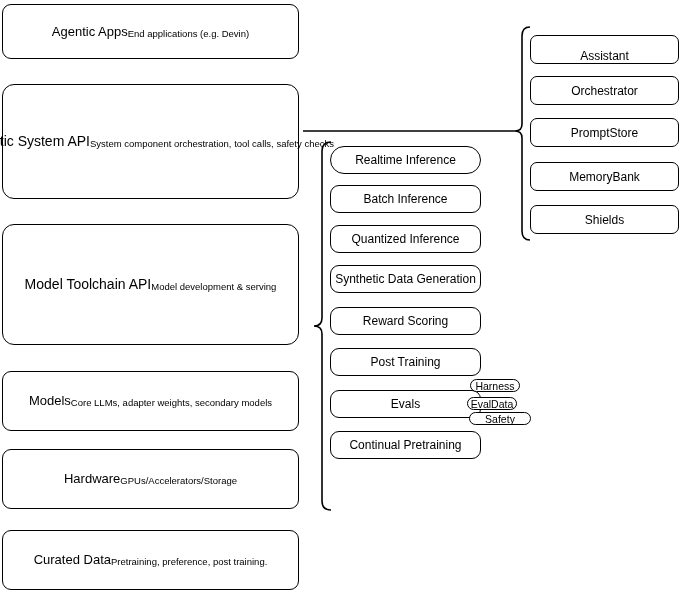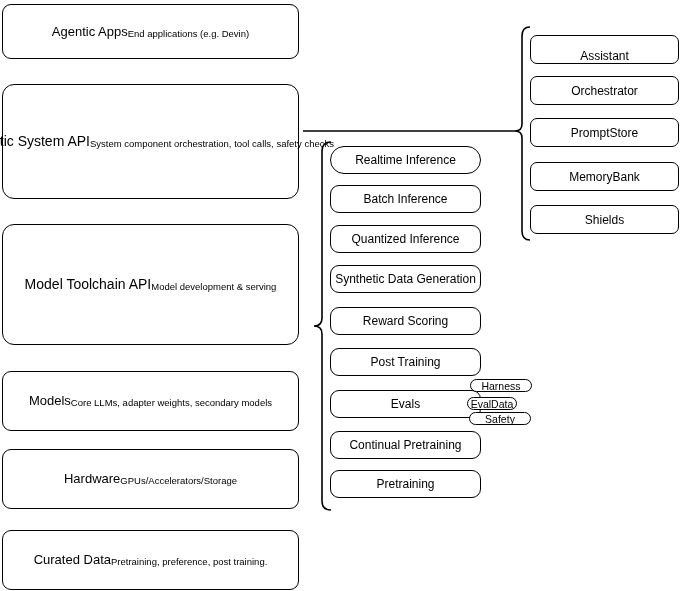--- a/index.html
+++ b/index.html
@@ -86,25 +86,22 @@
   </div>
   <div class="box mbox" style="top:348px;">
     <div class="label">Post Training</div>
   </div>
   <div class="box mbox" style="top:390px;">
     <div class="label">Evals</div>
   </div>
   <div class="box mbox" style="top:431px;">
     <div class="label">Continual Pretraining</div>
   </div>
-  <div class="box mbox" style="top:470px;">
-    <div class="label">Pretraining</div>
-  </div>
 
-  <div class="pill" style="left:470px;top:379px;width:62px;height:13px;">
+  <div class="pill" style="left:470px;top:379px;width:50px;height:13px;">
     <span>Harness</span>
   </div>
   <div class="pill" style="left:467px;top:397px;width:50px;height:13px;">
     <span>EvalData</span>
   </div>
   <div class="pill" style="left:469px;top:412px;width:62px;height:13px;">
     <span>Safety</span>
   </div>
 
   <div class="box rbox" style="top:35px;align-items:flex-end;">

